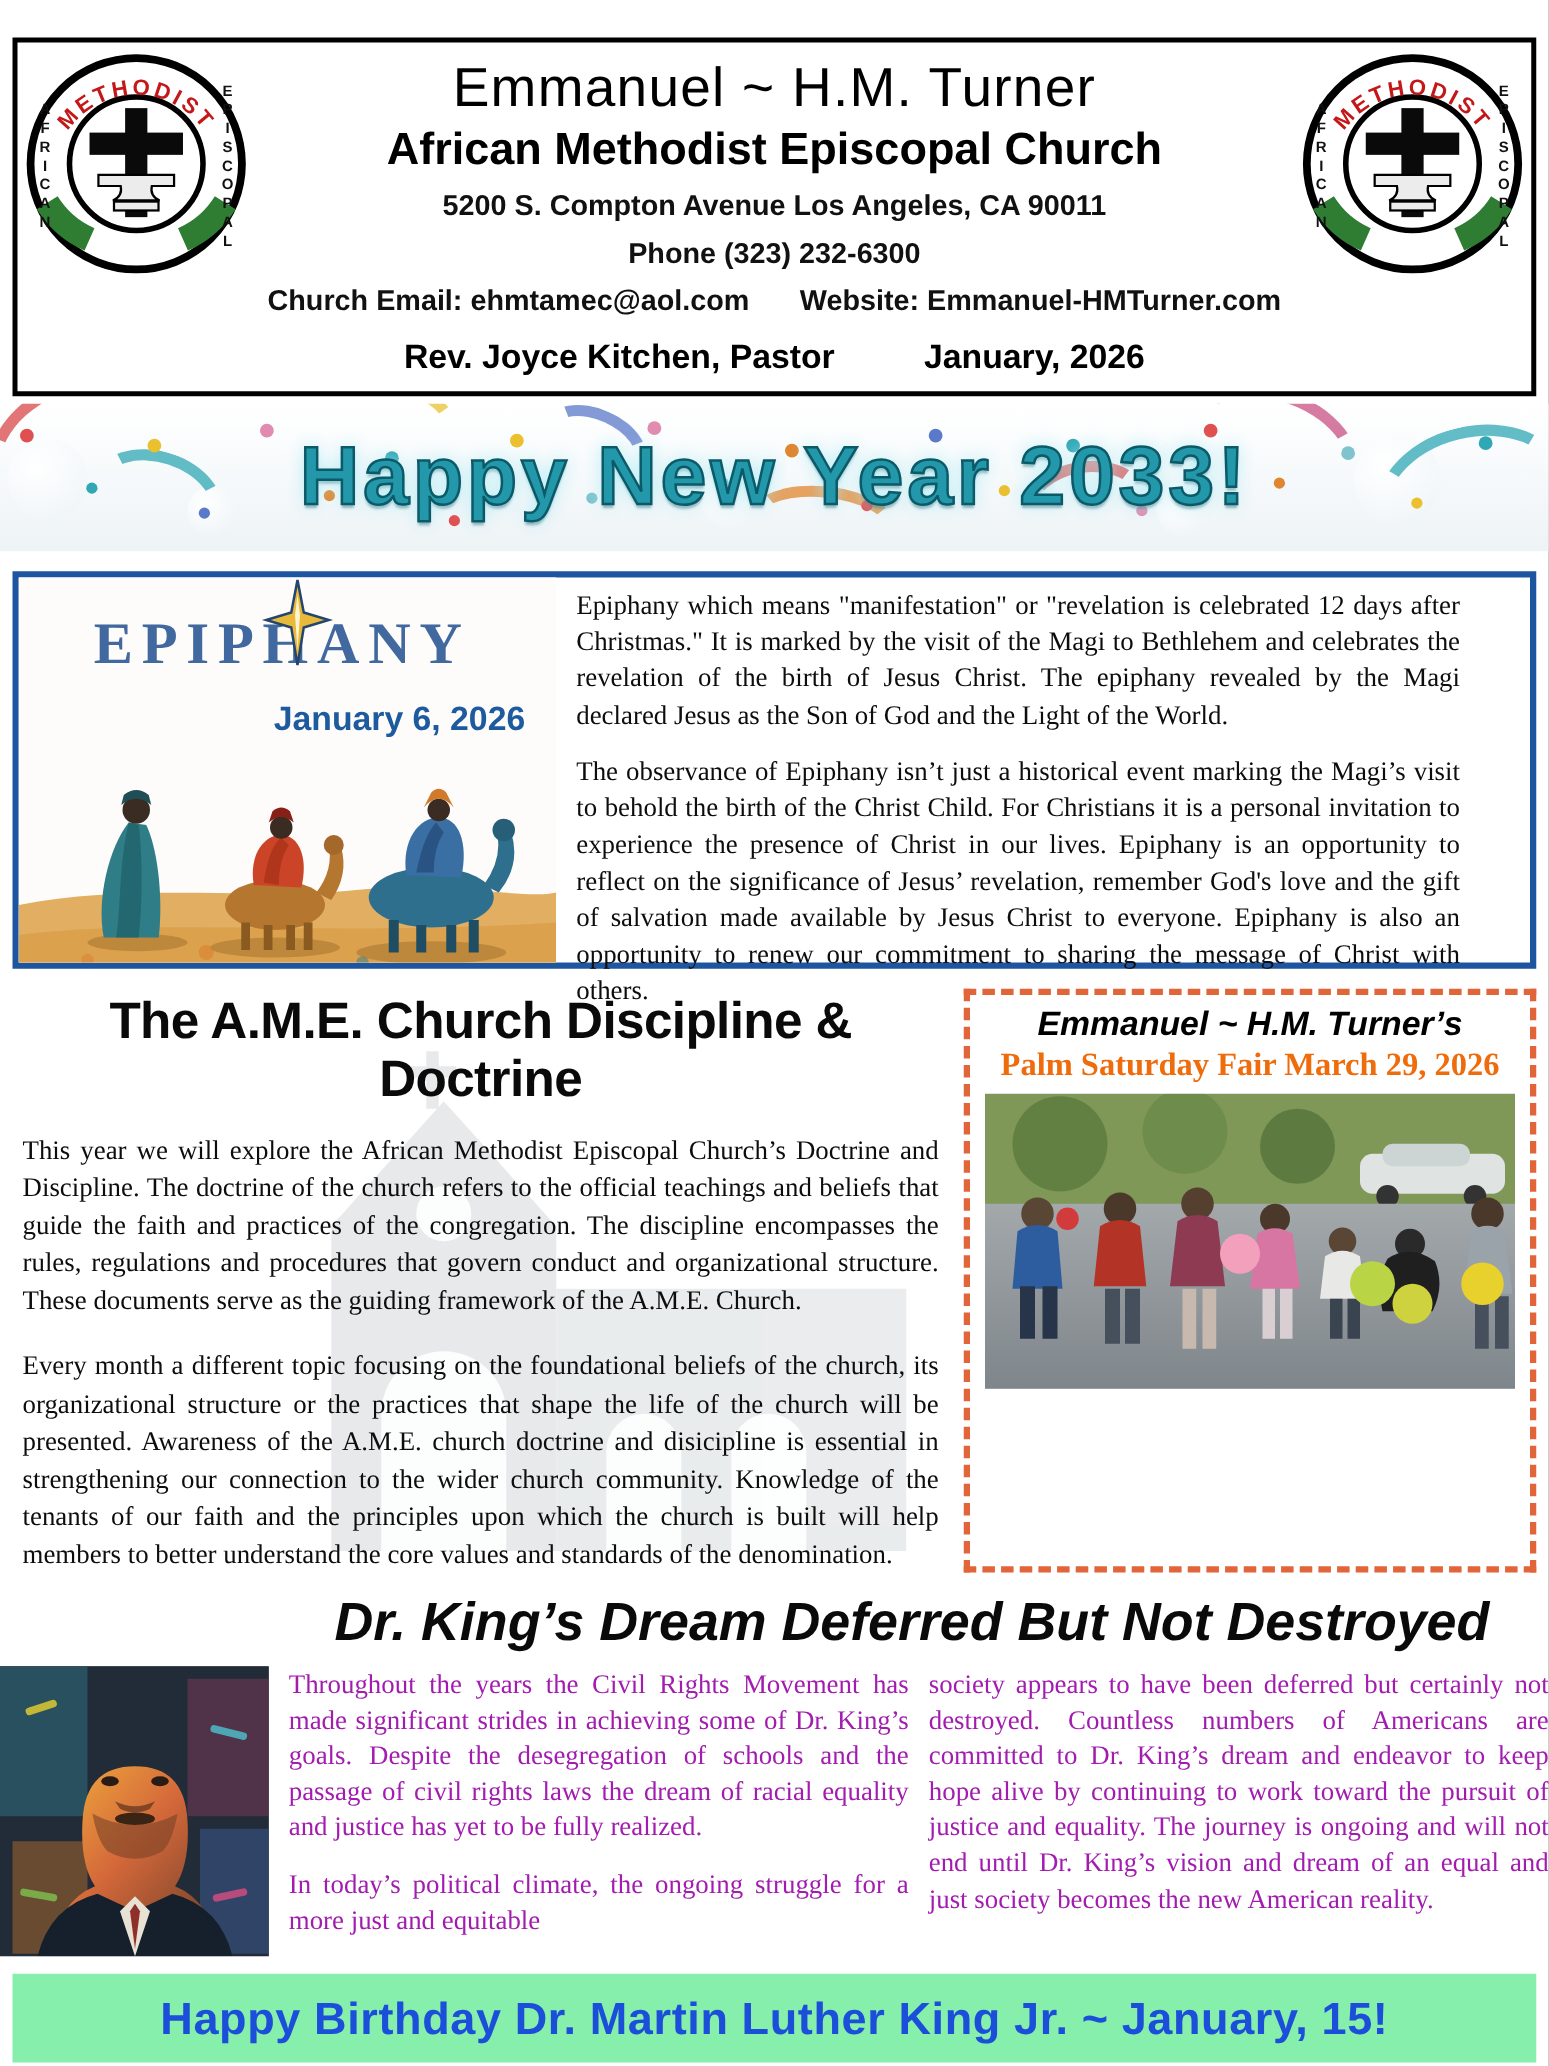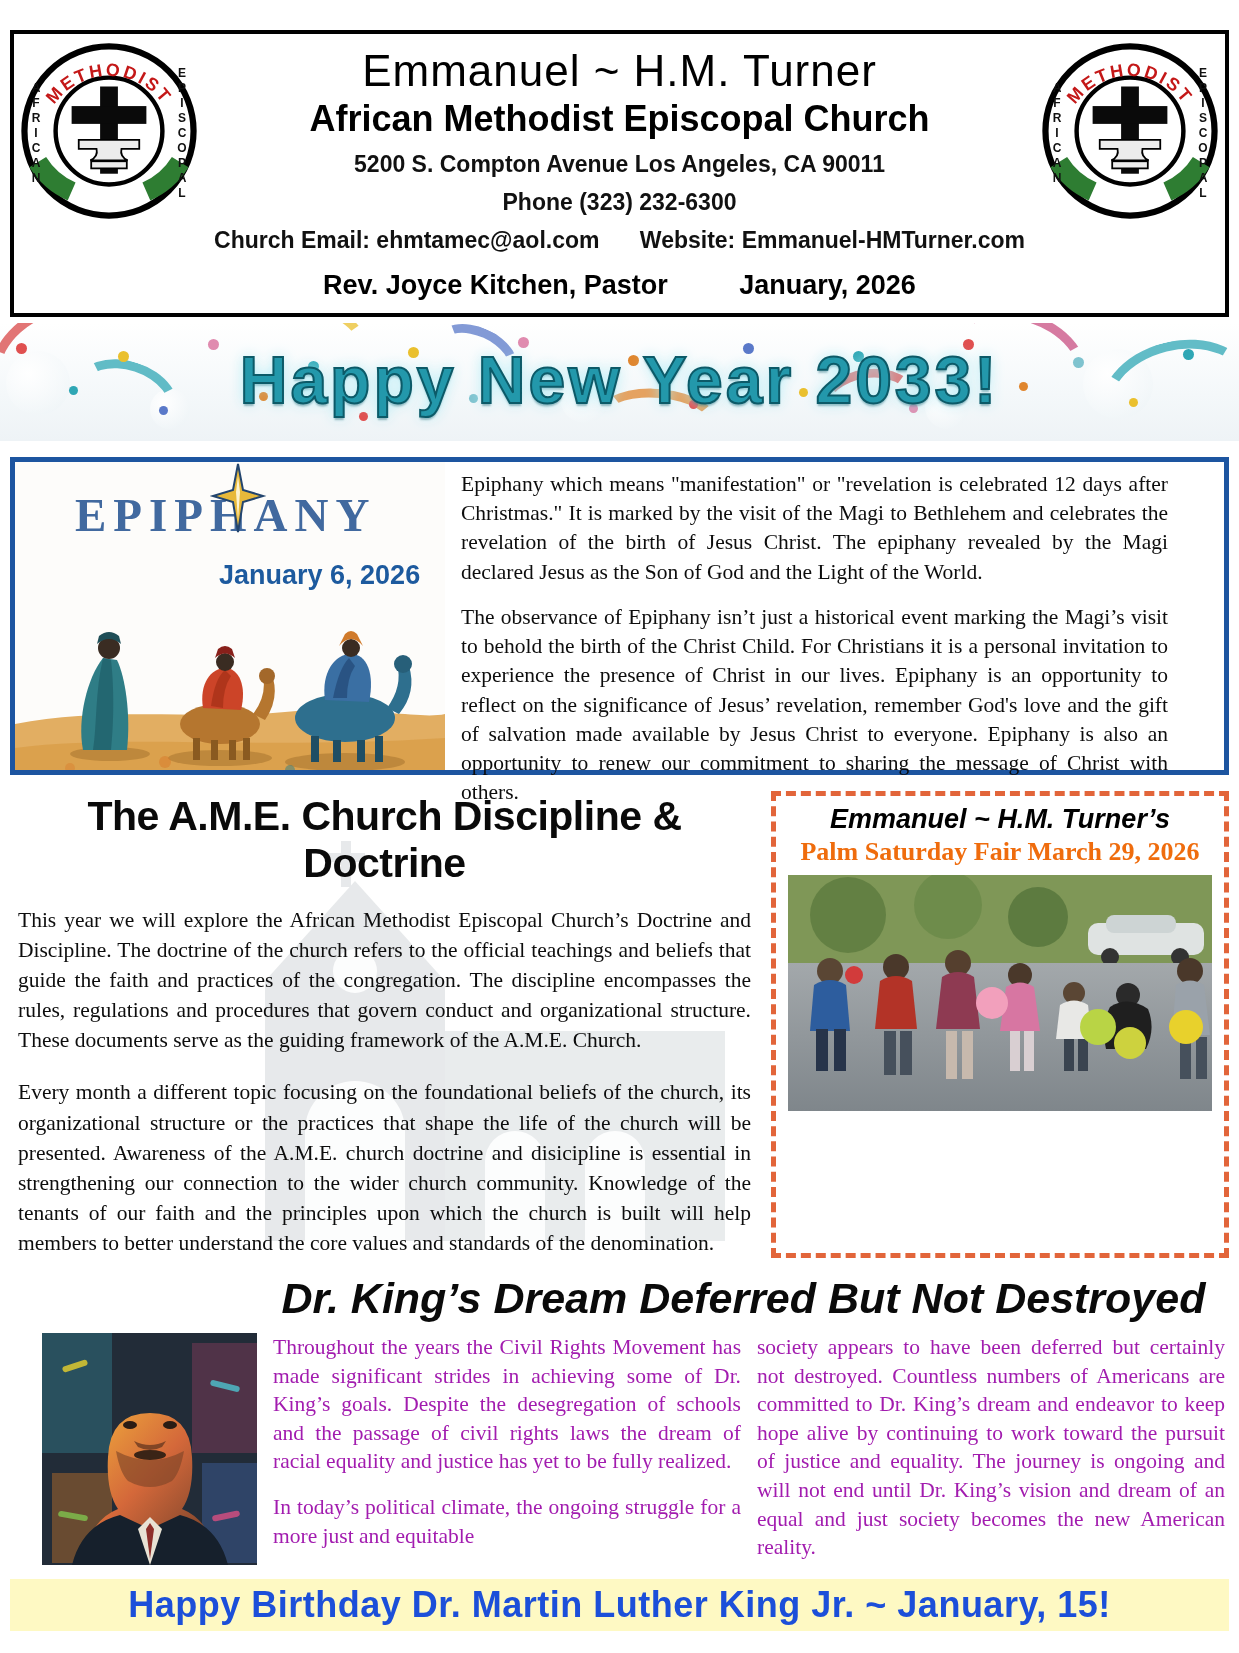--- a/index.html
+++ b/index.html
@@ -58,29 +58,29 @@
 
   .palmbox { width:458px; flex:0 0 auto; border:5px dashed #e2653a; padding:8px 12px 12px; background:#fff; }
   .palm-title { font-size:27px; font-weight:bold; font-style:italic; text-align:center; color:#000; }
   .palm-sub { font-family:"Liberation Serif", serif; font-size:26px; font-weight:bold; color:#ef6c0d;
               text-align:center; margin-top:2px; }
   .palm-photo { margin-top:8px; height:236px; position:relative; overflow:hidden; background:#8e9599; }
   .palm-photo svg { display:block; }
   .palm-desc { margin-top:10px; font-size:21.5px; line-height:1.3; text-align:justify; color:#000; }
 
   
-  .mlk { margin:16px 14px 0;padding-left:28px; }
+  .mlk { margin:16px 0 0; }
   .mlk h2 { font-size:43px; font-weight:bold; font-style:italic; text-align:center; padding-left:220px; color:#0a0a0a; }
   .mlk-content { display:grid; grid-template-columns:215px 1fr 1fr; gap:16px; margin-top:10px; }
   .mlk-portrait { height:232px; position:relative; overflow:hidden; background:#1d2530; }
   .mlk-col p { font-family:"Liberation Serif", serif; font-size:21.5px; line-height:1.33; text-align:justify; color:#a21caf; }
   .mlk-col p + p { margin-top:17px; }
 
   
-  .bday { margin:14px 10px 0; height:52px; background:#fef9c3; display:flex; align-items:center; justify-content:center; }
+  .bday { margin:14px 10px 0; height:71px; background:#86efac; display:flex; align-items:center; justify-content:center; }
   .bday span { color:#1c4fd9; font-size:36px; font-weight:bold; letter-spacing:.5px; }
 </style>
 </head>
 <body>
 
 <div class="page">
 
   <header class="masthead">
 
     <div class="logo-wrap">

